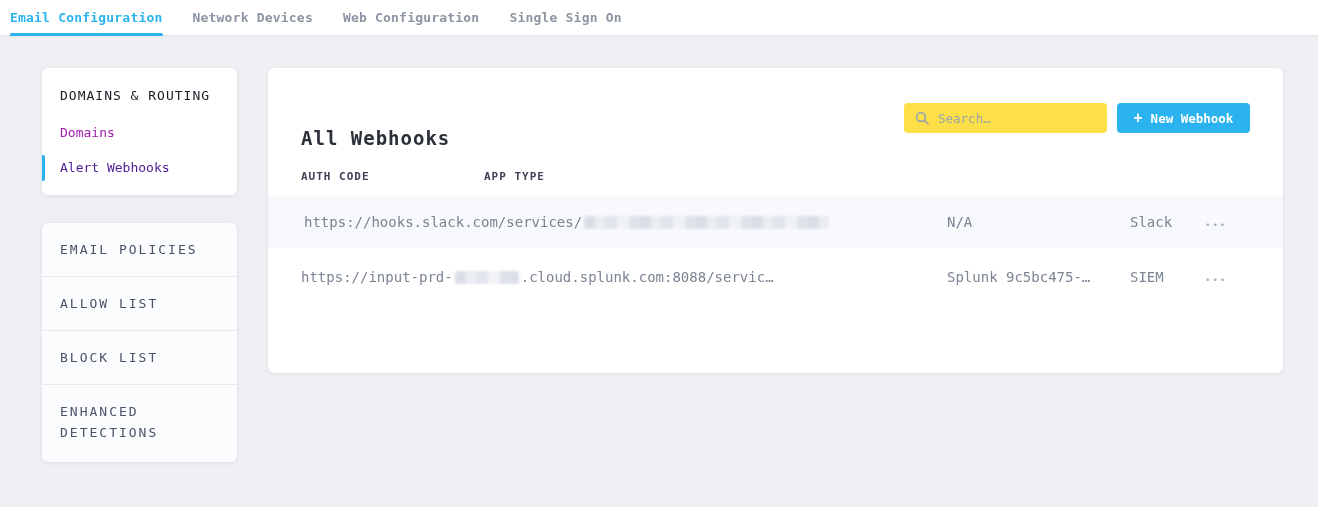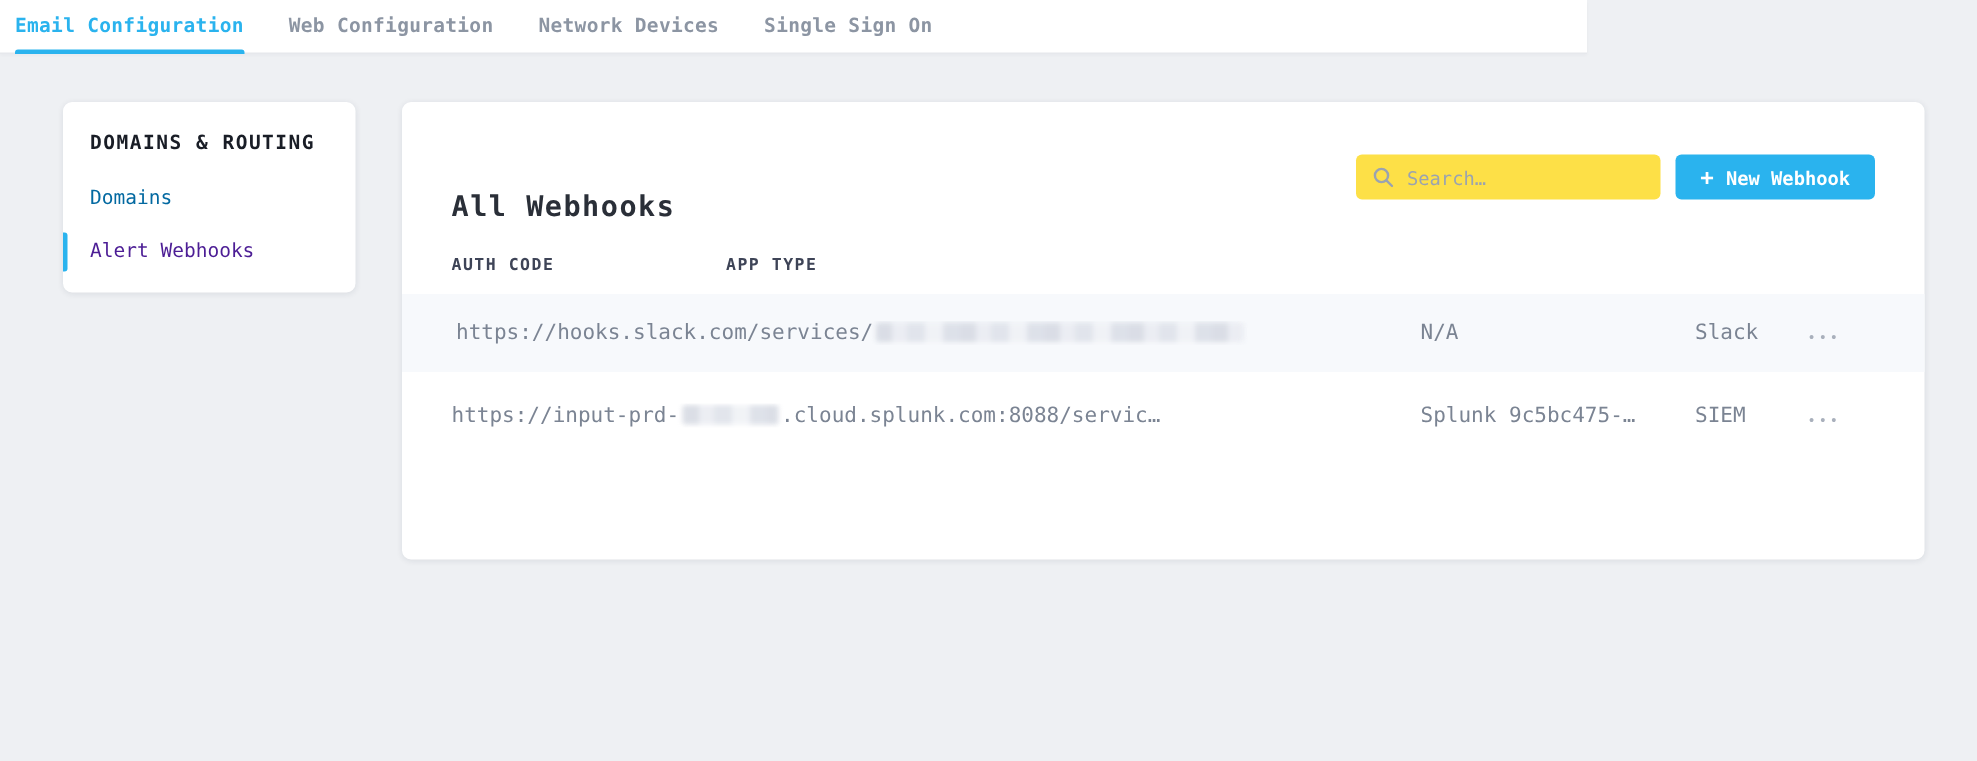--- a/index.html
+++ b/index.html
@@ -6,21 +6,21 @@
   html,body { background:#eef0f3; }
   body {
     width:1318px; height:507px; overflow:hidden; position:relative;
     font-family:"DejaVu Sans Mono","Liberation Mono",monospace;
     -webkit-font-smoothing:antialiased;
   }
   .page { position:relative; width:1318px; height:507px; }
 
   
   .topbar {
-    position:absolute; left:0; top:0; width:1058px; height:36px;
+    position:absolute; left:0; top:0; width:1318px; height:36px;
     background:#ffffff; border-bottom:1px solid #e6e8ec;
     box-shadow:0 1px 2px rgba(20,30,50,.03);
     display:flex; align-items:stretch; padding-left:10px;
   }
   .tab {
     position:relative; display:flex; align-items:center;
     margin-right:30px; font-size:13px; font-weight:bold;
     color:#8c95a3; cursor:pointer; white-space:nowrap; letter-spacing:0.2px;
   }
   .tab.active { color:#2ab3ee; }
@@ -29,26 +29,26 @@
     background:#2ab3ee; border-radius:2px 2px 0 0;
   }
 
   
   .card {
     position:absolute; background:#ffffff; border-radius:6px;
     box-shadow:0 1px 4px rgba(25,35,60,.09);
   }
   .card-routing { left:42px; top:68px; width:195px; height:127px; padding-top:20px; }
   .card-routing .card-head {
-    padding:0 18px; font-size:13px; font-weight:bold; color:#191d26;
+    padding:0 18px; font-size:13px; font-weight:normal; color:#191d26;
     letter-spacing:1px; white-space:nowrap; margin-bottom:16px;
   }
   .side-item {
     position:relative; padding:6px 18px; margin-bottom:8px;
-    font-size:13px; color:#0369a1; cursor:pointer; white-space:nowrap;
+    font-size:13px; color:#a21caf; cursor:pointer; white-space:nowrap;
   }
   .side-item.active { color:#4c1d95; }
   .active-bar {
     position:absolute; left:0; top:50%; transform:translateY(-50%);
     width:3px; height:26px; background:#2ab3ee; border-radius:0 2px 2px 0;
   }
   .card-sections { left:42px; top:223px; width:195px; height:239px; background:#fbfcfd; overflow:hidden; }
   .section-link {
     padding:16px 18px; font-size:13px; color:#4b5268; letter-spacing:2px;
     line-height:21px; border-bottom:1px solid #e7e9ed; cursor:pointer;
@@ -122,41 +122,47 @@
 <body>
 
 <div class="page">
 
   <nav class="topbar">
     <div class="tab active">
       <span>Email Configuration</span>
       <div class="tab-underline"></div>
     </div>
     <div class="tab">
+      <span>Network Devices</span>
+    </div>
+    <div class="tab">
       <span>Web Configuration</span>
-    </div>
-    <div class="tab">
-      <span>Network Devices</span>
     </div>
     <div class="tab">
       <span>Single Sign On</span>
     </div>
   </nav>
 
   <aside class="card card-routing">
     <div class="card-head">DOMAINS &amp; ROUTING</div>
     <div class="side-item">
       <span>Domains</span>
     </div>
     <div class="side-item active">
       <div class="active-bar"></div>
       <span>Alert Webhooks</span>
     </div>
   </aside>
 
+  <aside class="card card-sections">
+    <div class="section-link">EMAIL POLICIES</div>
+    <div class="section-link">ALLOW LIST</div>
+    <div class="section-link">BLOCK LIST</div>
+    <div class="section-link">ENHANCED DETECTIONS</div>
+  </aside>
 
   <main class="panel">
 
     <div class="panel-header">
       <h1 class="panel-title">All Webhooks</h1>
       <div class="header-spacer"></div>
       <div class="search-wrap">
         <svg width="14" height="14" viewBox="0 0 14 14">
           <circle cx="6" cy="6" r="4.4" fill="none" stroke="#9aa3b0" stroke-width="1.6"></circle>
           <line x1="9.4" y1="9.4" x2="13" y2="13" stroke="#9aa3b0" stroke-width="1.6" stroke-linecap="round"></line>

